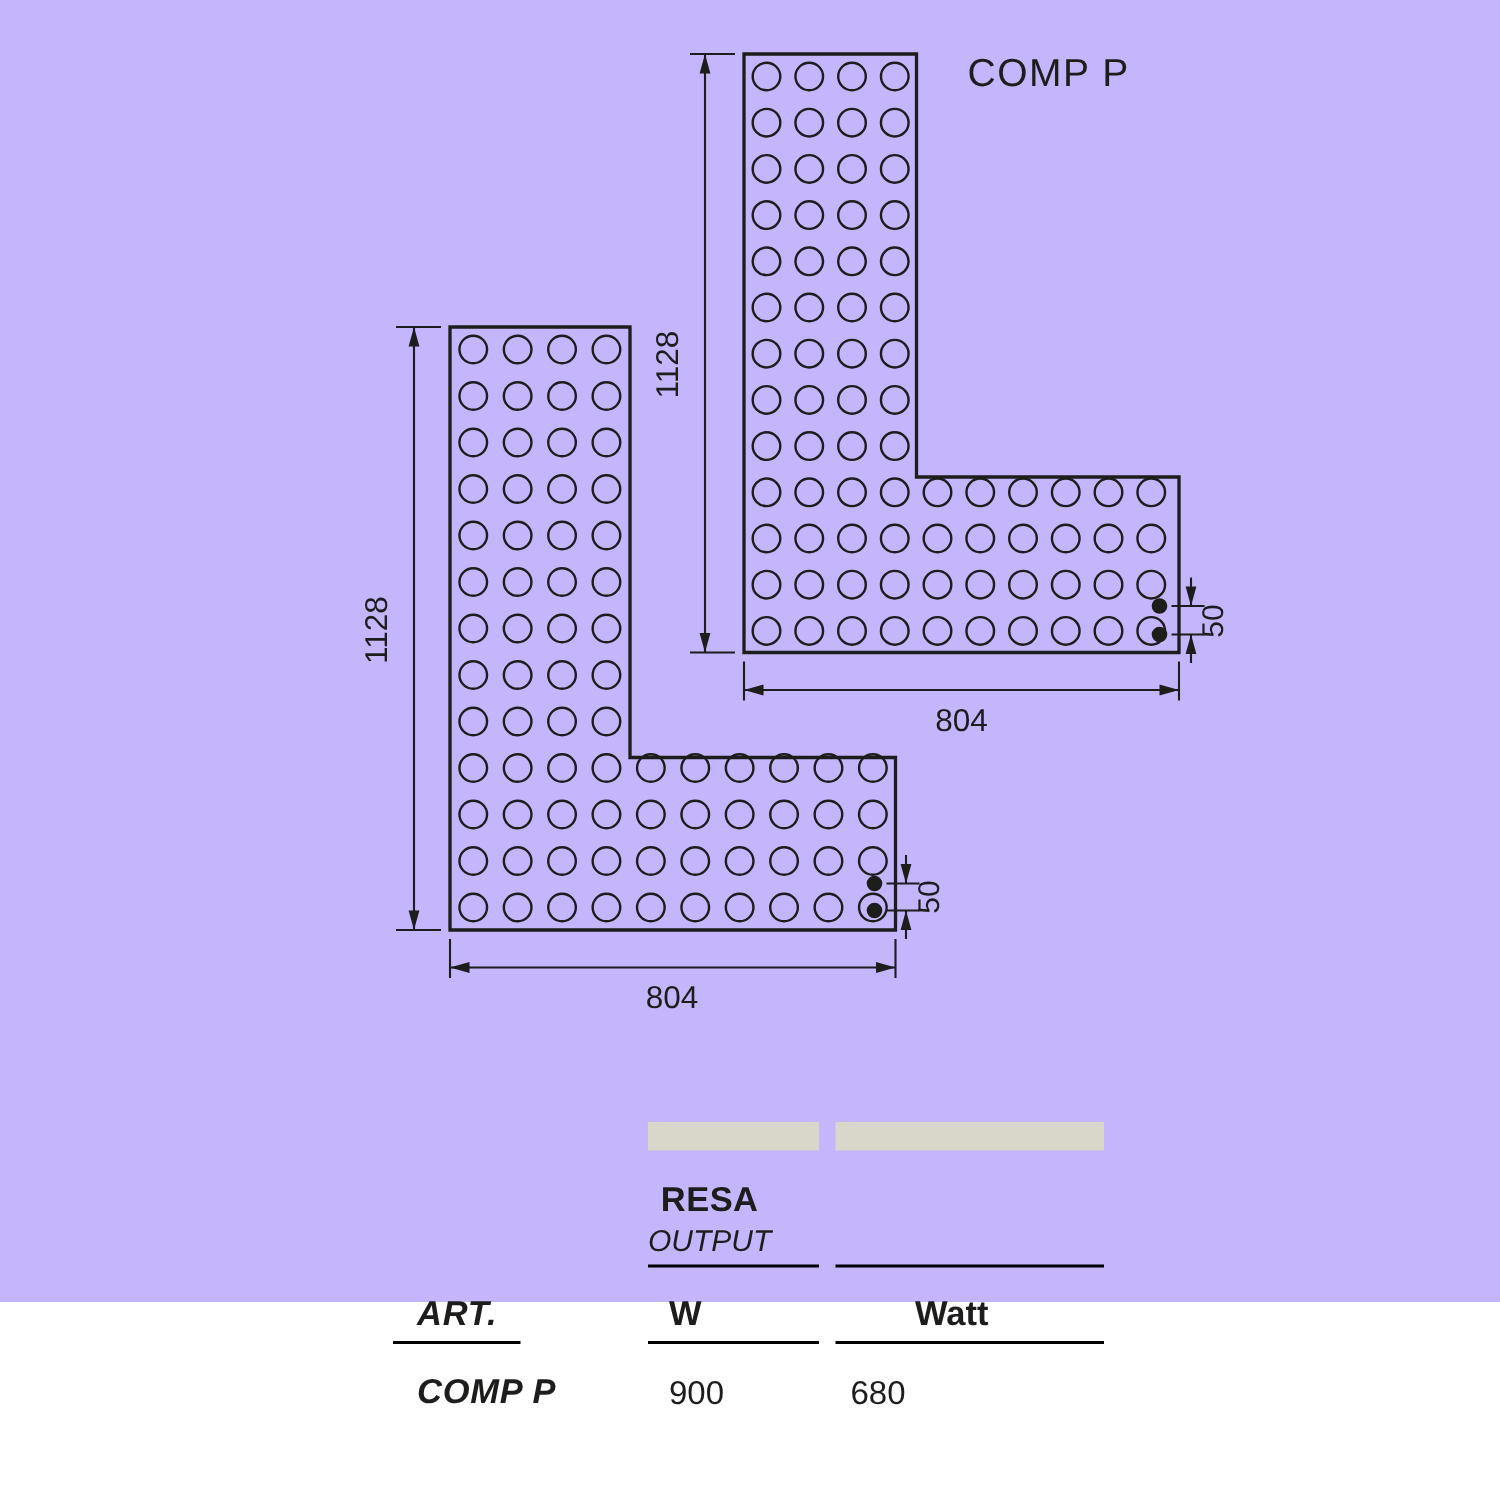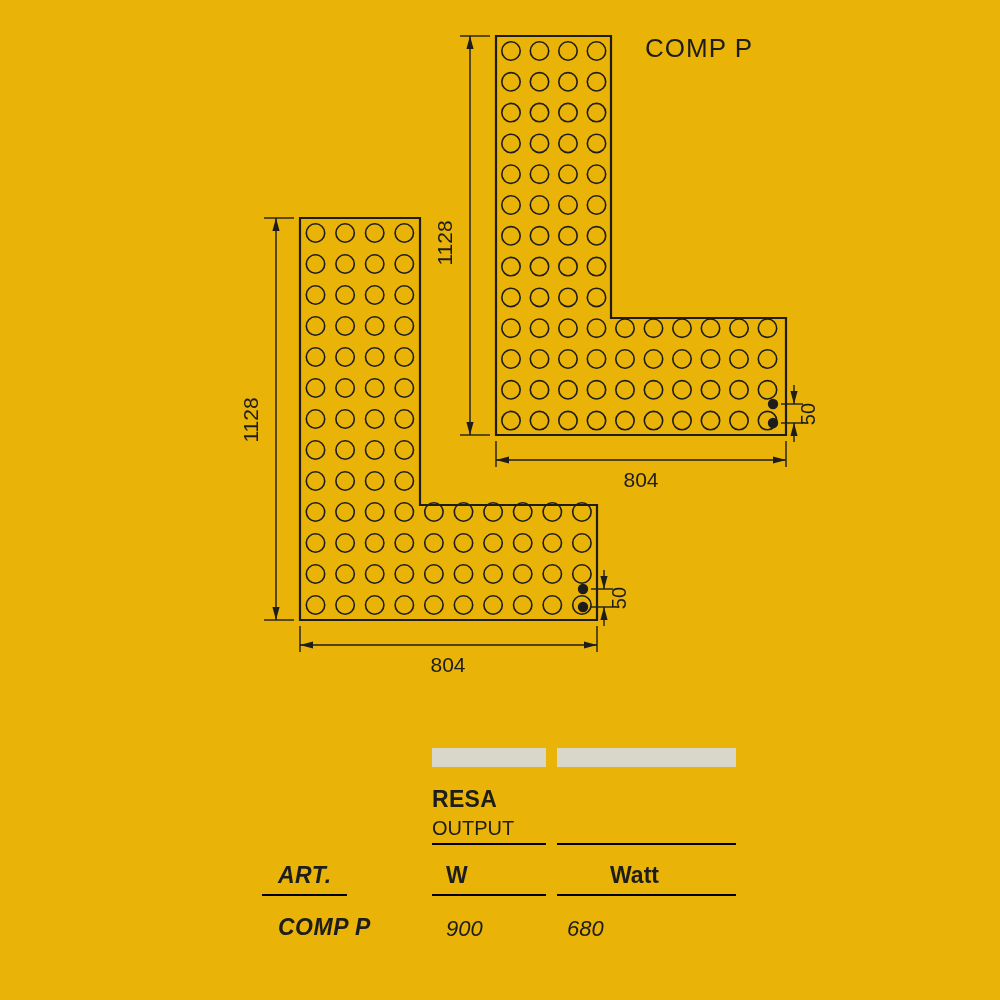--- a/index.html
+++ b/index.html
@@ -1,34 +1,34 @@
 <!DOCTYPE html>
 <html><head>
 <meta charset="utf-8">
 <style>
   * { margin:0; padding:0; box-sizing:border-box; }
   html,body { width:1000px; height:1000px; background:#ffffff; }
   body { font-family:"Liberation Sans", sans-serif; position:relative; overflow:hidden; color:#1d1d1b; }
 
-  .stage { position:absolute; inset:0; width:1000px; height:1000px; background:#eab308; }
+  .stage { position:absolute; inset:0; width:1000px; height:868px; background:#c4b5fd; }
 
   svg { position:absolute; left:0; top:0; }
   svg text { fill:#1d1d1b; }
   .svg-title { font-size:26px; letter-spacing:1px; }
   .svg-dim   { font-size:21px; }
   .svg-dim-s { font-size:20px; }
 
-  .spec-table { position:absolute; left:262px; top:746px; width:480px; height:215px; }
+  .spec-table { position:absolute; left:262px; top:746px; width:480px; height:215px;text-align:center; }
   .abs { position:absolute; }
   .bar { height:19px; }
   .hdr { font-weight:bold; font-size:23px; letter-spacing:0.3px; white-space:nowrap; }
-  .sub { font-size:20px; margin-top:4px; white-space:nowrap; }
+  .sub { font-style:italic; font-size:20px; margin-top:4px; white-space:nowrap; }
   .unit { font-weight:bold; font-size:23px; white-space:nowrap; }
   .artcell { font-weight:bold; font-size:23px; letter-spacing:0.5px; white-space:nowrap;font-style:italic; }
-  .val { font-size:22px; white-space:nowrap;font-style:italic; }
+  .val { font-size:22px; white-space:nowrap; }
   .rule { border-top:2px solid #000; height:0; }
 </style>
 </head>
 <body>
 
 <div class="stage">
 
   <svg id="diagram-svg" width="1000" height="740" viewBox="0 0 1000 740">
     <g id="panels-group">
         <path d="M 496 36 H 611 V 318 H 786 V 435 H 496 Z" fill="none" stroke="#1d1d1b" stroke-width="2.2"></path>

